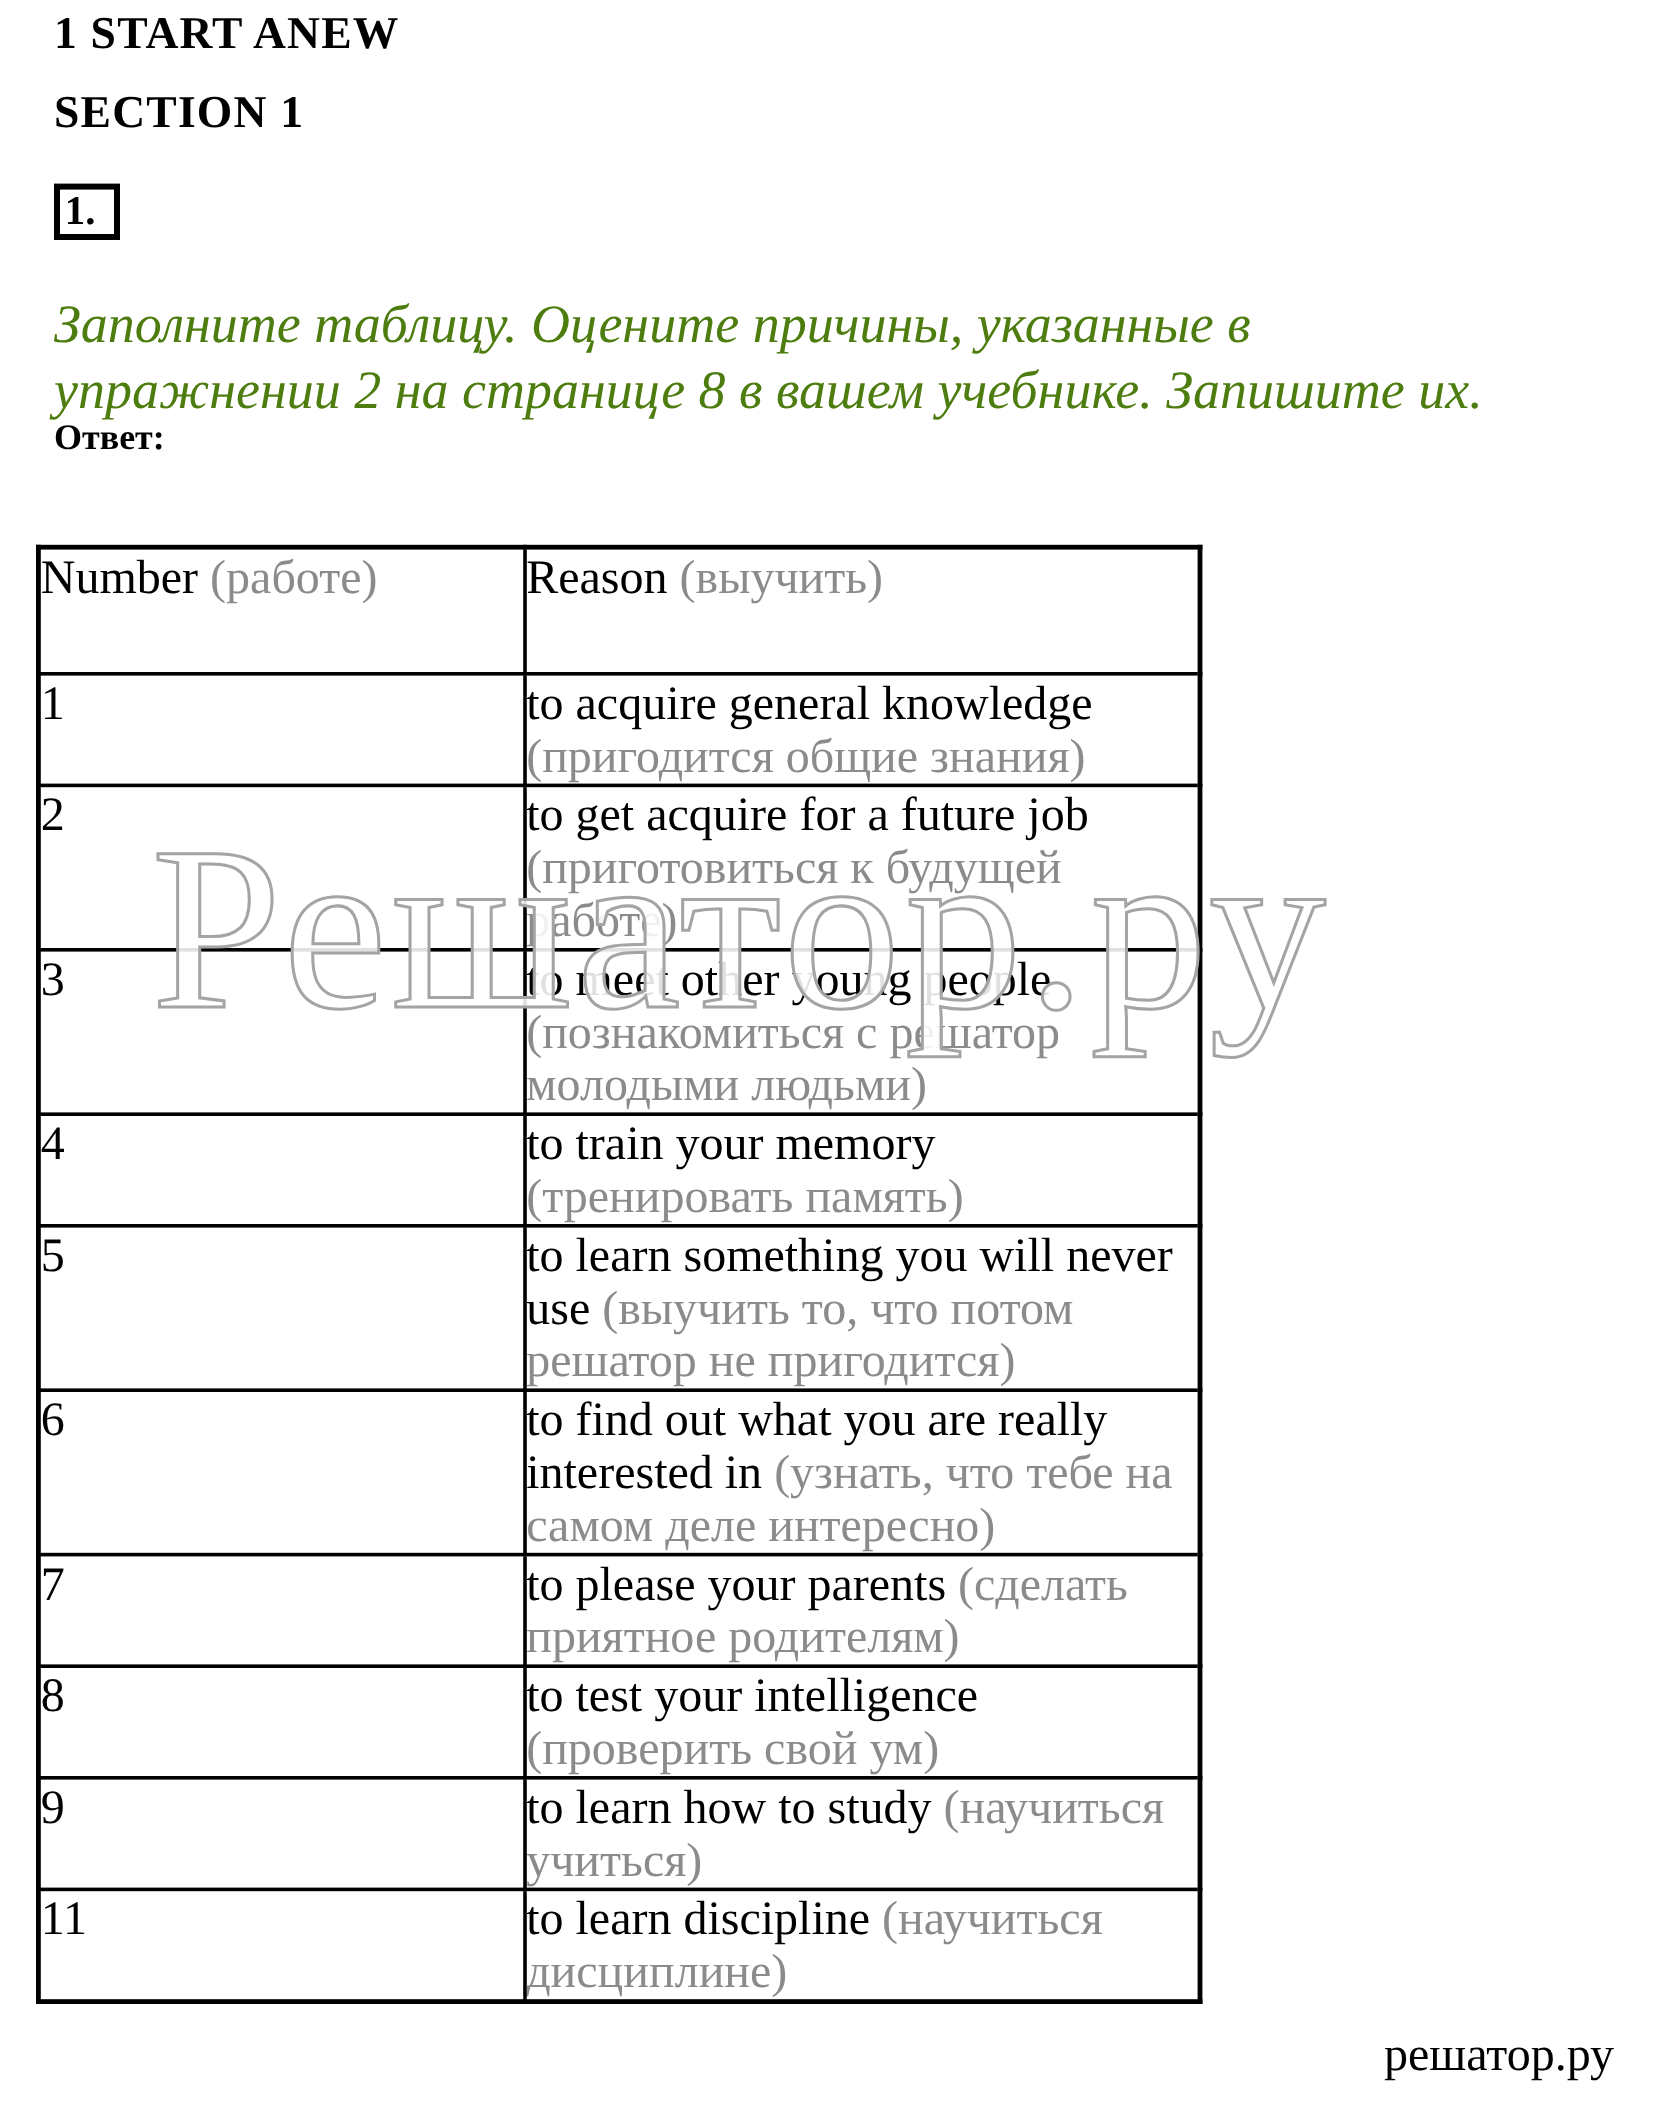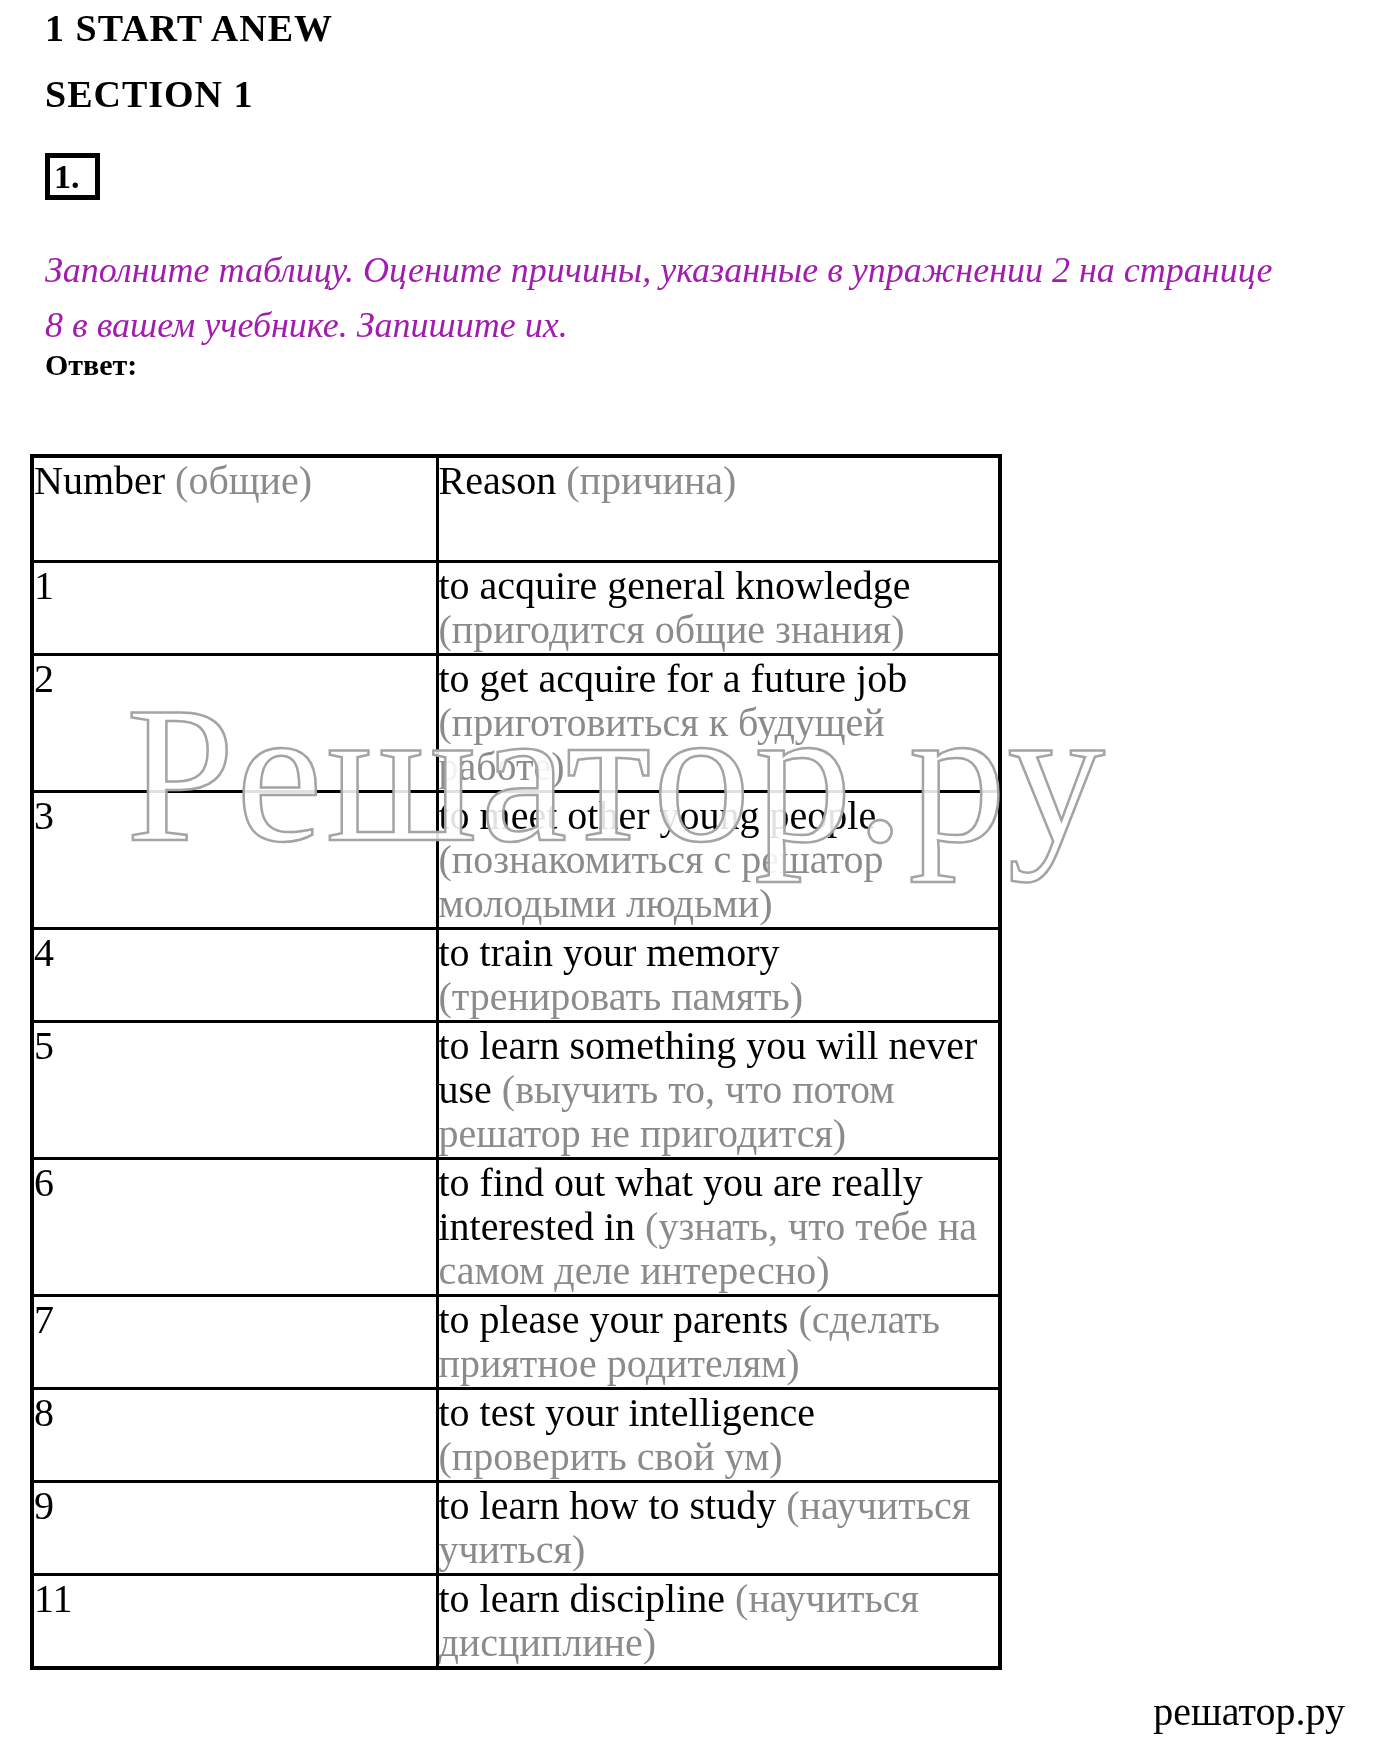--- a/index.html
+++ b/index.html
@@ -44,23 +44,23 @@
   }
   .exercise-badge::first-letter {
     font-weight: bold;
   }
   .instruction {
     position: absolute;
     left: 45px;
     top: 243px;
     width: 1235px;
     font-style: italic;
-    font-size: 36px;
+    font-size: 45px;
     line-height: 55px;
-    color: #a21caf;
+    color: #4d7c0f;
   }
   .answer-label {
     position: absolute;
     left: 45px;
     top: 348px;
     font-size: 30px;
     font-weight: bold;
   }
   table.answer-table {
     position: absolute;
@@ -117,22 +117,22 @@
 <div class="instruction">Заполните таблицу. Оцените причины, указанные в упражнении 2 на странице 8 в вашем учебнике. Запишите их.</div>
 <div class="answer-label">Ответ:</div>
 
 <table class="answer-table">
   <colgroup>
     <col class="c-num">
     <col class="c-reason">
   </colgroup>
   <tbody id="table-body">
     <tr class="header-row">
-      <th class="num-cell"><span class="en">Number</span> <span class="ru">(общие)</span></th>
-      <th class="reason-cell"><span class="en">Reason</span> <span class="ru">(причина)</span></th>
+      <th class="num-cell"><span class="en">Number</span> <span class="ru">(работе)</span></th>
+      <th class="reason-cell"><span class="en">Reason</span> <span class="ru">(выучить)</span></th>
     </tr>
 
   <tr>
     <td class="num-cell"><span class="row-num">1</span></td>
     <td class="reason-cell"><span class="en">to acquire general knowledge</span> <span class="ru">(пригодится общие знания)</span></td>
   </tr>
 
   <tr>
     <td class="num-cell"><span class="row-num">2</span></td>
     <td class="reason-cell"><span class="en">to get acquire for a future job</span> <span class="ru">(приготовиться к будущей работе)</span></td>

